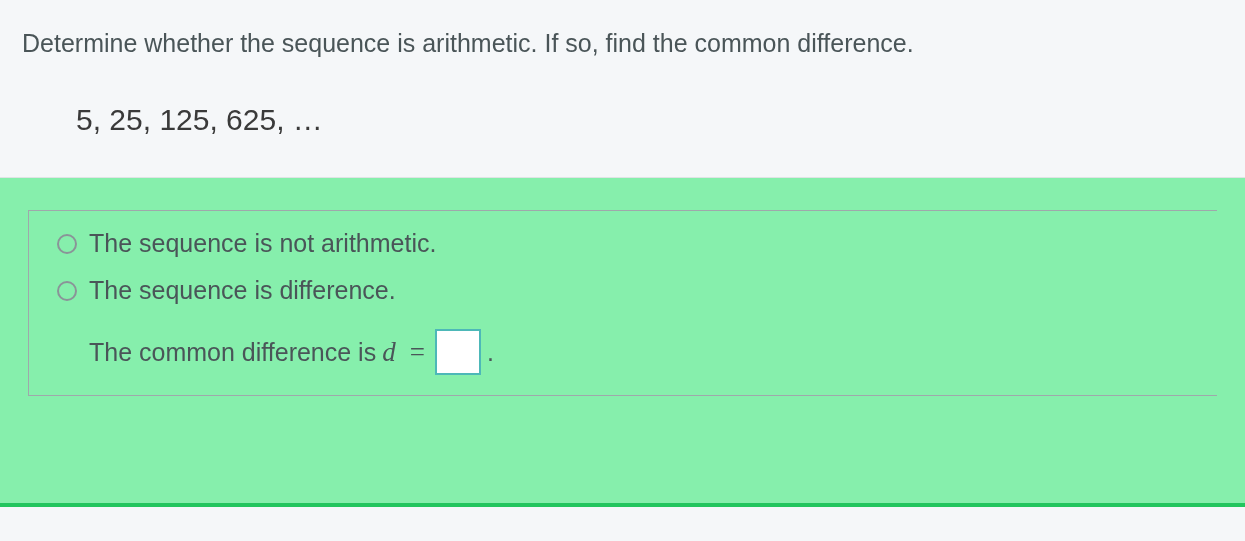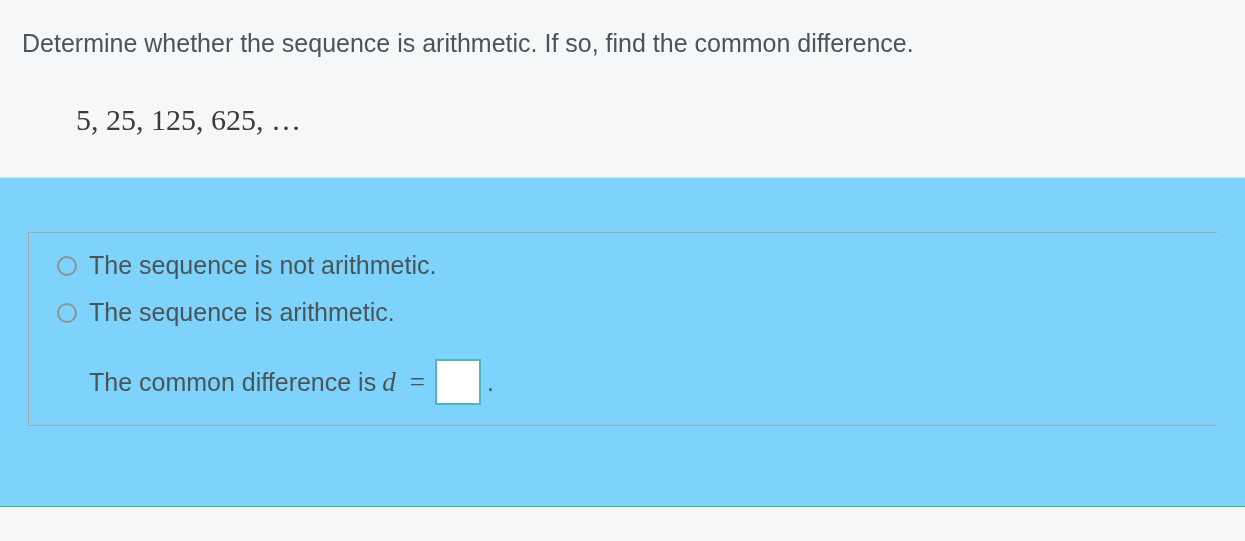--- a/index.html
+++ b/index.html
@@ -16,32 +16,32 @@
       position: relative;
     }
     .question-text {
       font-size: 25px;
       color: #4a5558;
       padding: 26px 29px 10px 22px;
       line-height: 1.4;
       font-weight: 400;
     }
     .sequence {
-      font-family: Liberation Serif, serif;
+      font-family: Liberation Sans, sans-serif;
       font-size: 30px;
       color: #3a3a3a;
       padding: 32px 22px 30px 76px;
       font-weight: 400;
     }
     .answer-panel {
-      background: #7dd3fc;
+      background: #86efac;
       border-top: 1px solid #e0e3e5;
-      border-bottom: 1px solid #22c55e;
+      border-bottom: 4px solid #22c55e;
       margin-top: 10px;
-      padding: 54px 28px 24px 28px;
+      padding: 32px 28px 24px 28px;
       min-height: 330px;
     }
     .answer-box {
       border: 1px solid #9fa8ab;
       border-right: none;
       padding: 18px 20px 20px 28px;
     }
     .radio-option {
       display: flex;
       align-items: center;
@@ -57,21 +57,21 @@
       display: inline-block;
     }
     .option-label {
       font-size: 25px;
       color: #4a5558;
       font-weight: 400;
     }
     .difference-row {
       display: flex;
       align-items: center;
-      margin-top: 32px;
+      margin-top: 24px;
       margin-left: 32px;
       font-size: 25px;
       color: #4a5558;
     }
     .d-italic {
       font-family: 'Times New Roman', Times, serif;
       font-style: italic;
       font-size: 27px;
       margin: 0 6px;
     }
@@ -104,21 +104,21 @@
 <div class="answer-panel">
   <div class="answer-box">
 
     <div class="radio-option">
       <span class="radio-circle"></span>
       <span class="option-label">The sequence is not arithmetic.</span>
     </div>
 
     <div class="radio-option">
       <span class="radio-circle"></span>
-      <span class="option-label">The sequence is arithmetic.</span>
+      <span class="option-label">The sequence is difference.</span>
     </div>
 
     <div class="difference-row">
       <span>The common difference is </span>
       <span class="d-italic">d</span>
       <span class="equals">=</span>
       <span class="input-box"></span>
       <span class="period">.</span>
     </div>
 

